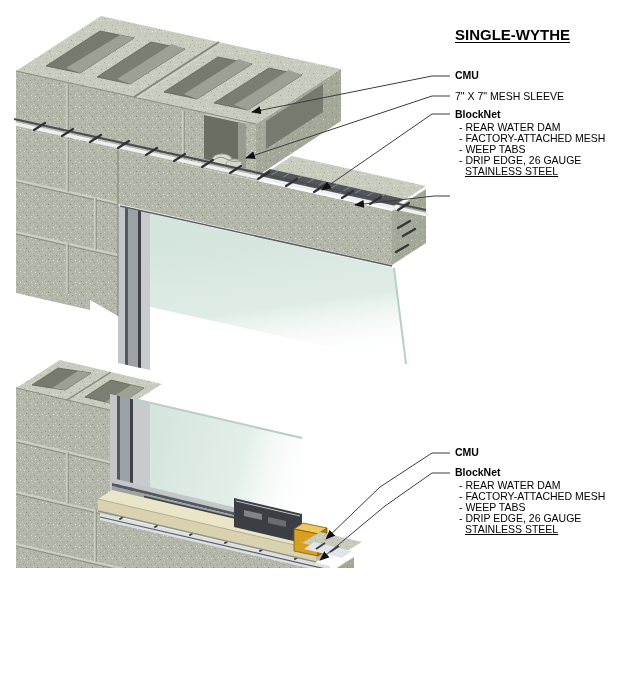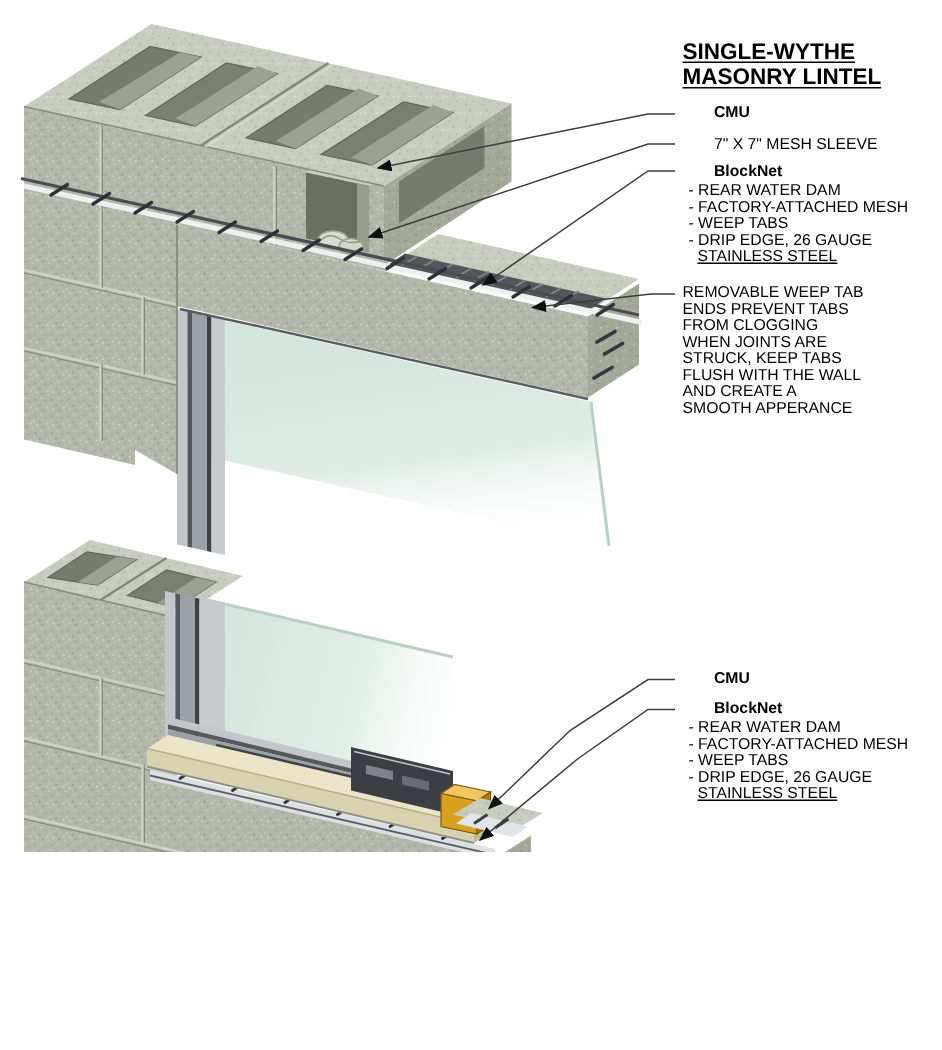--- a/index.html
+++ b/index.html
@@ -1,19 +1,19 @@
 <!DOCTYPE html>
 <html><head>
 <meta charset="utf-8">
 <style>
   html,body{margin:0;padding:0;background:#fff;}
   #stage{position:relative;width:628px;height:568px;background:#ffffff;overflow:hidden;
          font-family:"Liberation Sans",sans-serif;}
   #art{position:absolute;left:0;top:0;}
-  .lbl{position:absolute;font:10.5px/11px "Liberation Sans",sans-serif;color:#000;white-space:nowrap;margin-left:21px;}
+  .lbl{position:absolute;font:10.5px/11px "Liberation Sans",sans-serif;color:#000;white-space:nowrap;}
   .b{font-weight:bold;}
   .ttl{position:absolute;font:bold 15px/17px "Liberation Sans",sans-serif;color:#000;
        text-decoration:underline;text-underline-offset:2px;white-space:nowrap;}
   .list div{font:10.5px/11px "Liberation Sans",sans-serif;}
   .cont{padding-left:6px;text-decoration:underline;}
 </style>
 </head>
 <body>
 
 <div id="stage">
@@ -282,45 +282,34 @@
     </g>
 
     <g fill="none" stroke="#3d3d3d" stroke-width="1">
       <polyline points="450,453 432,453 380,487 326,539" marker-end="url(#ah)"></polyline>
       <polyline points="450,473 432,473 385,506 320,560" marker-end="url(#ah)"></polyline>
     </g>
   </g>
 </svg>
 
   <div class="ttl" style="left:455px;top:26px;">SINGLE-WYTHE</div>
-  <div class="ttl" style="left:455px;top:43px;">MASONRY LINTEL</div>
 
   <div class="lbl b" style="left:455px;top:70px;">CMU</div>
 
   <div class="lbl" style="left:455px;top:91px;">7" X 7" MESH SLEEVE</div>
 
   <div class="lbl b" style="left:455px;top:109px;">BlockNet</div>
   <div class="list" style="position:absolute;left:459px;top:122px;">
     <div>- REAR WATER DAM</div>
     <div>- FACTORY-ATTACHED MESH</div>
     <div>- WEEP TABS</div>
     <div>- DRIP EDGE, 26 GAUGE</div>
     <div class="cont">STAINLESS STEEL</div>
   </div>
 
-  <div class="list" style="position:absolute;left:455px;top:190px;">
-    <div>REMOVABLE WEEP TAB</div>
-    <div>ENDS PREVENT TABS</div>
-    <div>FROM CLOGGING</div>
-    <div>WHEN JOINTS ARE</div>
-    <div>STRUCK, KEEP TABS</div>
-    <div>FLUSH WITH THE WALL</div>
-    <div>AND CREATE A</div>
-    <div>SMOOTH APPERANCE</div>
-  </div>
 
 
   <div class="lbl b" style="left:455px;top:447px;">CMU</div>
 
   <div class="lbl b" style="left:455px;top:467px;">BlockNet</div>
   <div class="list" style="position:absolute;left:459px;top:480px;">
     <div>- REAR WATER DAM</div>
     <div>- FACTORY-ATTACHED MESH</div>
     <div>- WEEP TABS</div>
     <div>- DRIP EDGE, 26 GAUGE</div>

